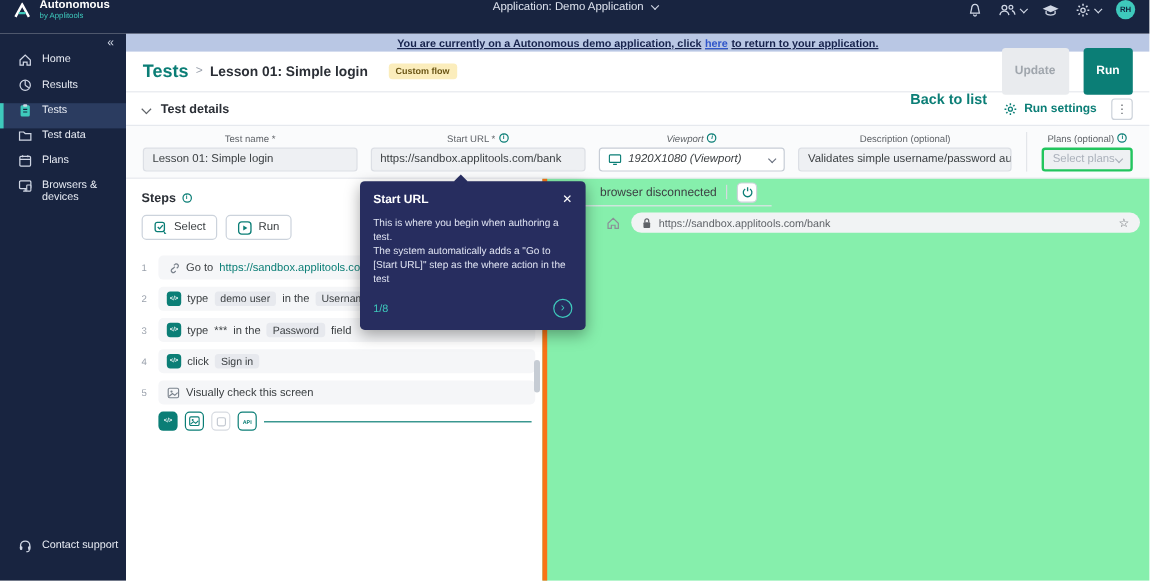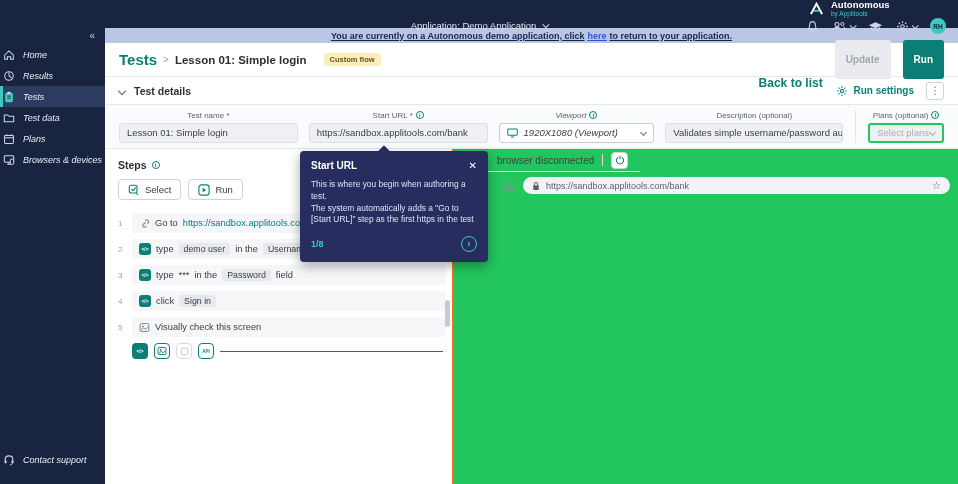--- a/index.html
+++ b/index.html
@@ -1,33 +1,33 @@
 <!DOCTYPE html>
 <html><head>
 <meta charset="utf-8">
 <style>
   * { margin:0; padding:0; box-sizing:border-box; }
   html,body { width:958px; height:484px; }
   body { font-family:"Liberation Sans",sans-serif; position:relative; overflow:hidden; background:#fff; color:#3c4043; }
 
   
-  .topbar { position:absolute; top:0; left:0; width:958px; height:28px; background:#182440; display:flex; align-items:flex-end; z-index:40;flex-direction:column; }
+  .topbar { position:absolute; top:0; left:0; width:958px; height:28px; background:#182440; display:flex; align-items:flex-start; z-index:40; }
   .logo-wrap { width:160px; display:flex; align-items:center; gap:7px; padding-left:11px; }
   .logo-text .t1 { font-size:9.5px; font-weight:bold; color:#fff; line-height:10px; }
   .logo-text .t2 { font-size:6.5px; color:#3ec9bc; line-height:8px; }
-  .app-select { position:absolute; left:50%; transform:translateX(-50%); display:flex; align-items:center; gap:6px; color:#dfe4ef; font-size:9.5px; cursor:pointer;margin-top:20px; }
+  .app-select { position:absolute; left:50%; transform:translateX(-50%); display:flex; align-items:center; gap:6px; color:#dfe4ef; font-size:9.5px; cursor:pointer; }
   .topbar-right { margin-left:auto; display:flex; align-items:center; gap:13px; padding-right:12px; }
   .tb-ic { display:flex; align-items:center; gap:3px; cursor:pointer; }
   .avatar { width:16px; height:16px; border-radius:50%; background:#3ec9bc; color:#11263f; font-size:6.5px; font-weight:bold; display:flex; align-items:center; justify-content:center; }
   .chev { width:5px; height:5px; border-right:1.3px solid #cfd6e4; border-bottom:1.3px solid #cfd6e4; transform:rotate(45deg) translateY(-1px); }
 
   
   .sidebar { position:absolute; top:28px; left:0; width:105px; bottom:0; background:#182440; z-index:30; display:flex; flex-direction:column; }
   .collapse-row { height:16px; text-align:right; padding:2px 10px 0 0; color:#cfd6e4; font-size:10px; line-height:12px; cursor:pointer; }
-  .nav-item { height:21px; display:flex; align-items:center; gap:8px; color:#e8ecf4; font-size:9px; cursor:pointer; border-left:3px solid transparent;font-style:italic; }
+  .nav-item { height:21px; display:flex; gap:8px; padding-left:12px; color:#e8ecf4; font-size:9px; cursor:pointer; border-left:3px solid transparent; }
   .nav-item svg { flex:0 0 auto; }
   .nav-item.active { background:#2b3c60; border-left:3px solid #3ec9bc; }
   .support { margin-top:auto; margin-bottom:14px; }
 
   
   .main { position:absolute; top:28px; left:105px; width:853px; bottom:0; display:flex; flex-direction:column; background:#fff; }
 
   .banner { height:15px; background:#b9c7e4; display:flex; align-items:center; justify-content:center; font-size:9px; font-weight:bold; color:#17234d;text-decoration:underline; }
   .banner a { color:#2f55c9; text-decoration:underline; margin:0 3px; cursor:pointer; }
 
@@ -76,36 +76,36 @@
   .chip { background:#e7e9ee; border-radius:3px; padding:1px 5px; font-size:8.8px; color:#3c4043; }
   .step-link { color:#0b7e76; cursor:pointer; }
   .add-row { display:flex; align-items:center; gap:6px; margin-top:3px; padding-left:14px; }
   .add-ic { width:16px; height:16px; border-radius:4px; display:flex; align-items:center; justify-content:center; cursor:pointer; }
   .add-filled { background:#0b7e76; color:#fff; font-size:5px; font-weight:bold; }
   .add-outline { background:#fff; border:1.2px solid #0b7e76; color:#0b7e76; font-size:4.5px; font-weight:bold; }
   .add-disabled { background:#fff; border:1.2px solid #d7dbe1; color:#c3c9d1; cursor:default; }
   .add-line { flex:1; border-top:1.3px solid #0b7e76; margin-right:3px; }
 
   
-  .browser-panel { flex:1; border-left:1px solid #f97316; background:#22c55e; }
+  .browser-panel { flex:1; border-left:4px solid #f97316; background:#86efac; }
   .status-bar { display:inline-flex; align-items:center; gap:8px; height:23px; padding:0 12px 0 44px; border-bottom:1px solid #e0e4e9; font-size:10px; color:#3c4043; }
   .v-sep { width:1px; height:12px; background:#d5dae0; }
   .pwr-btn { width:17px; height:17px; border:1px solid #cdd3db; border-radius:4px; display:flex; align-items:center; justify-content:center; background:#fff; cursor:pointer; }
   .url-row { display:flex; align-items:center; gap:9px; padding:5px 8px 5px 49px; }
   .url-pill { flex:1; background:#f1f3f4; border-radius:10px; height:17px; display:flex; align-items:center; gap:6px; padding:0 9px; font-size:9px; color:#5f6368; }
   .star { margin-left:auto; font-size:10px; color:#5f6368; cursor:pointer; }
 
   
   .tooltip { position:absolute; left:300px; top:151px; width:188px; background:#272d5f; border-radius:4px; padding:9px 11px 10px; z-index:60; box-shadow:0 4px 12px rgba(0,0,0,.35); }
   .tt-arrow { position:absolute; top:-4px; left:80px; width:8px; height:8px; background:#272d5f; transform:rotate(45deg); }
   .tt-head { display:flex; align-items:center; }
   .tt-title { font-size:10px; font-weight:bold; color:#fff; }
   .tt-close { margin-left:auto; color:#fff; font-size:10px; cursor:pointer; }
   .tt-body { margin-top:8px; font-size:8.4px; line-height:1.4; color:#dfe3f2; }
-  .tt-foot { margin-top:10px; display:flex; align-items:center;font-weight:bold; }
+  .tt-foot { margin-top:10px; display:flex; align-items:center; }
   .tt-page { font-size:9px; color:#3ec9bc; }
   .tt-next { margin-left:auto; width:16px; height:16px; border:1.4px solid #3ec9bc; border-radius:50%; color:#3ec9bc; font-size:10px; line-height:13px; text-align:center; cursor:pointer; }
 
   .scroll-thumb { position:absolute; left:445px; top:300px; width:5px; height:27px; background:#c6ccd4; border-radius:3px; z-index:10; cursor:pointer; }
 
   svg { display:block; }
 </style>
 </head>
 <body>
 
@@ -456,21 +456,21 @@
 </div>
 
 <div class="tooltip">
   <div class="tt-arrow"></div>
   <div class="tt-head">
     <span class="tt-title">Start URL</span>
     <span class="tt-close">✕</span>
   </div>
   <div class="tt-body">
     <div>This is where you begin when authoring a test.</div>
-    <div>The system automatically adds a "Go to [Start URL]" step as the first https in the test</div>
+    <div>The system automatically adds a "Go to [Start URL]" step as the where action in the test</div>
   </div>
   <div class="tt-foot">
     <span class="tt-page">1/8</span>
     <span class="tt-next">›</span>
   </div>
 </div>
 
 <div class="scroll-thumb"></div>
 
 </body></html>

